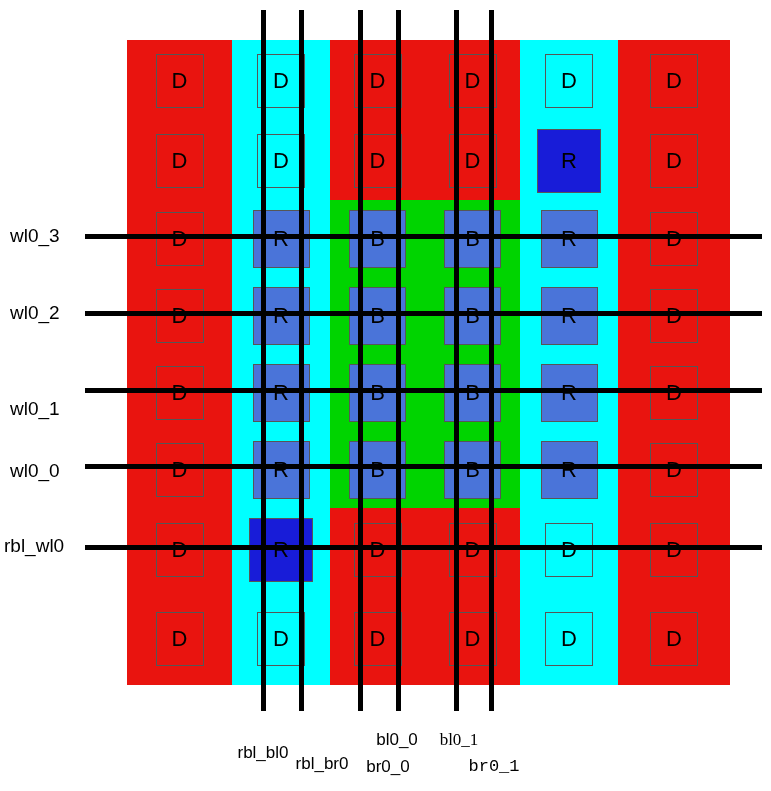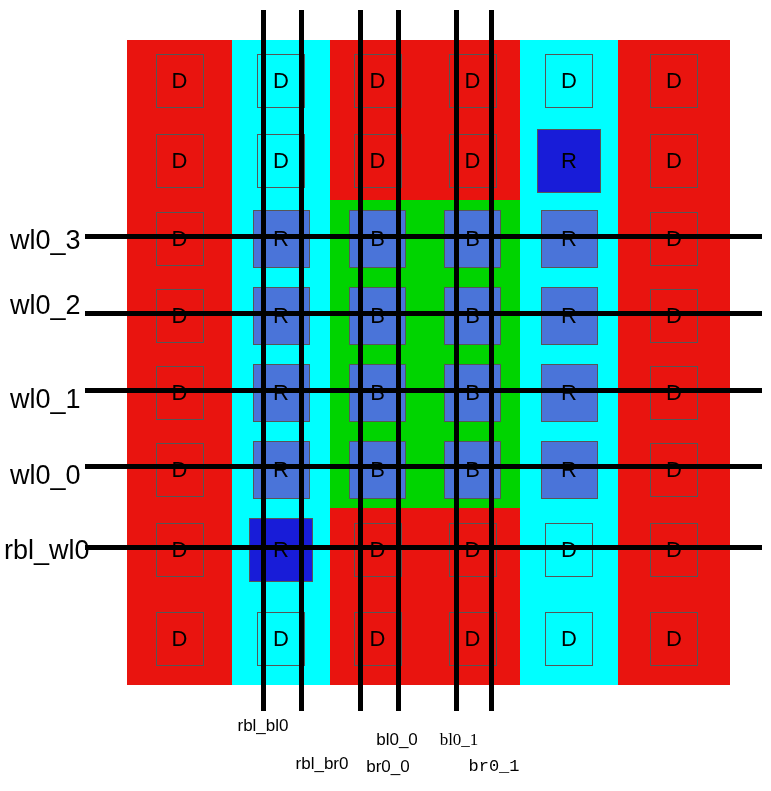--- a/index.html
+++ b/index.html
@@ -32,28 +32,28 @@
   .tile { display: flex; align-items: center; justify-content: center; }
   .tile-outline  { width: 46px; height: 52px; border: 1px solid var(--outline); }
   .tile-blue     { width: 55px; height: 56px; background: var(--blue); border: 1px solid var(--outline); }
   .tile-darkblue { width: 62px; height: 62px; background: var(--darkblue); border: 1px solid var(--outline); }
   .cell-letter { font-size: 22px; color: var(--text); line-height: 1; }
   .wire { position: absolute; background: var(--wire); }
   .wire-h { left: 85px; width: 677px; height: 5px; }
   .wire-v { top: 10px;  width: 5px;   height: 701px; }
   .wh-0 { top: 234px; } .wh-1 { top: 311px; } .wh-2 { top: 388px; } .wh-3 { top: 464px; } .wh-4 { top: 545px; }
   .wv-0 { left: 261px; } .wv-1 { left: 299px; } .wv-2 { left: 358px; } .wv-3 { left: 396px; } .wv-4 { left: 454px; } .wv-5 { left: 489px; }
-  .wl-label { position: absolute; font-size: 27px; color: var(--text); white-space: nowrap; }
+  .wl-label { position: absolute; font-size: 19px; color: var(--text); white-space: nowrap; }
   .lwl-0 { left: 10px; top: 225px; }
-  .lwl-1 { left: 10px; top: 290px; text-align: right; }
-  .lwl-2 { left: 10px; top: 384px; }
+  .lwl-1 { left: 10px; top: 302px; text-align: right; }
+  .lwl-2 { left: 10px; top: 398px; }
   .lwl-3 { left: 10px; top: 460px; }
   .lwl-4 { left: 4px;  top: 535px; }
   .bl-label { position: absolute; font-size: 17px; color: var(--text); transform: translateX(-50%); white-space: nowrap; }
-  .lbl-0 { left: 253px; top: 716px; padding-left: 20px; }
+  .lbl-0 { left: 253px; top: 743px; padding-left: 20px; }
   .lbl-1 { left: 293px; top: 754px; margin-left: 29px; }
   .lbl-2 { left: 366px; top: 730px; margin-left: 31px; }
   .lbl-3 { left: 388px; top: 757px; }
   .lbl-4 { left: 459px; top: 730px; font-family: Liberation Serif, serif; }
   .lbl-5 { left: 494px; top: 757px; font-family: Liberation Mono, monospace; }
 </style>
 </head>
 <body>
 
 <div class="canvas">

